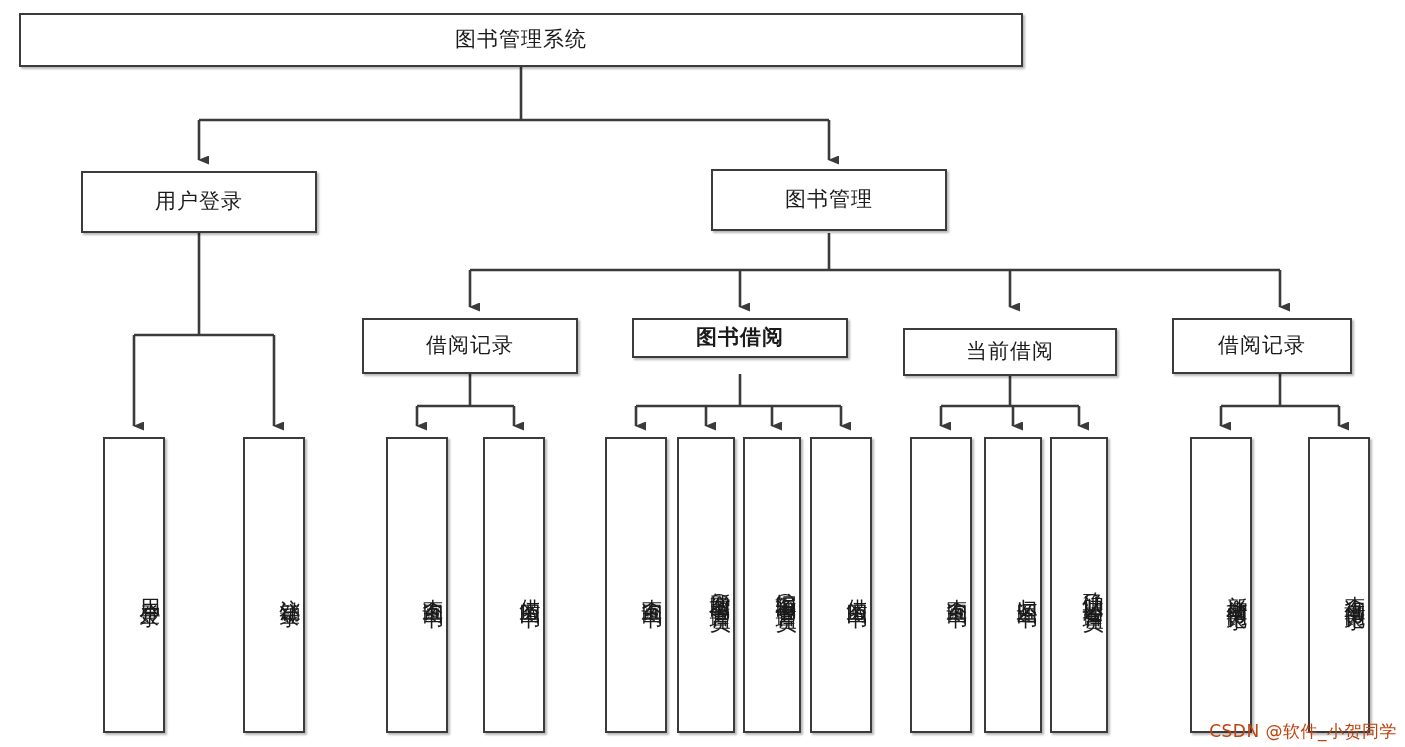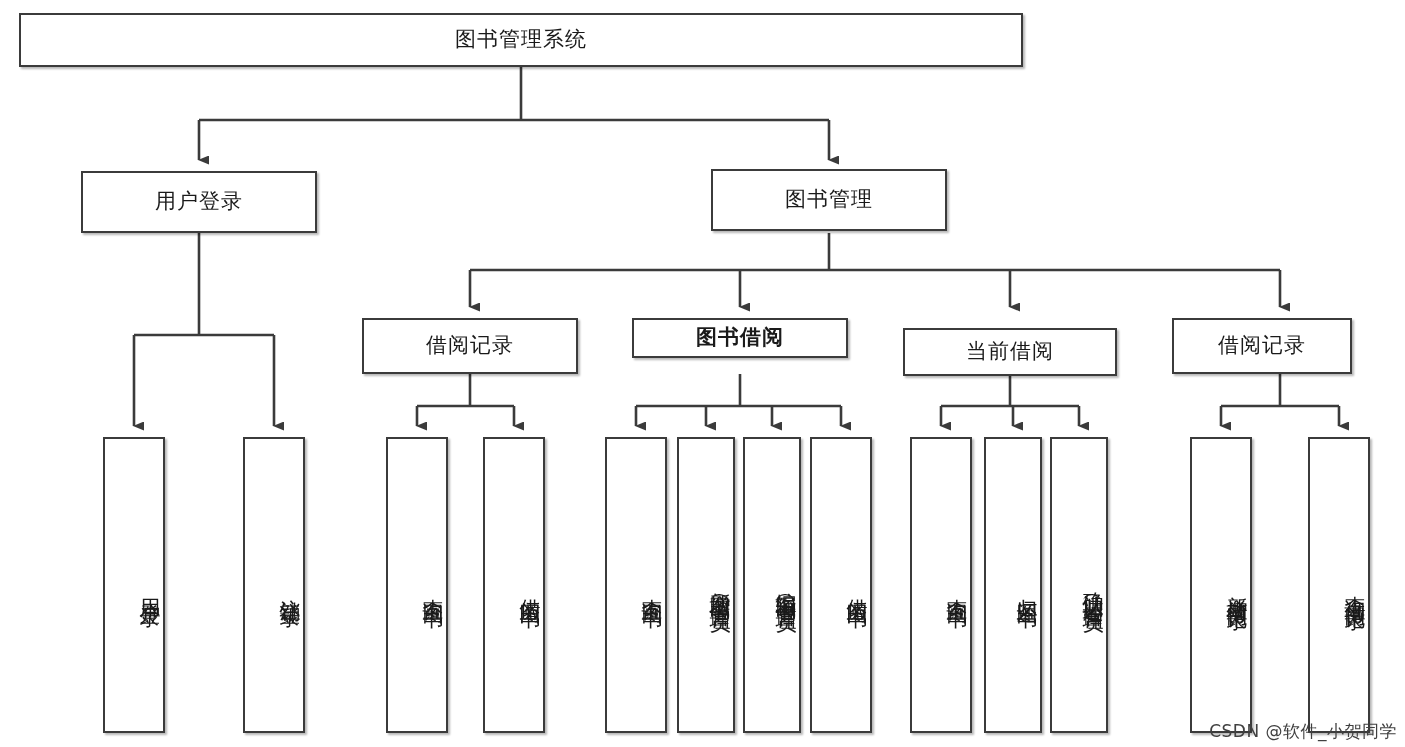--- a/index.html
+++ b/index.html
@@ -57,21 +57,21 @@
   }
   .node.vert .node-label {
     writing-mode: vertical-rl;
     text-orientation: upright;
   }
   #watermark {
     position: absolute;
     right: 8px;
     bottom: 4px;
     font-size: 17px;
-    color: #404040;
+    color: #c2410c;
     letter-spacing: 0.5px;
     white-space: nowrap;
   }
 </style>
 </head>
 <body>
 
 <div id="diagram-root">
 
   <svg id="wires" viewBox="0 0 1405 747">

